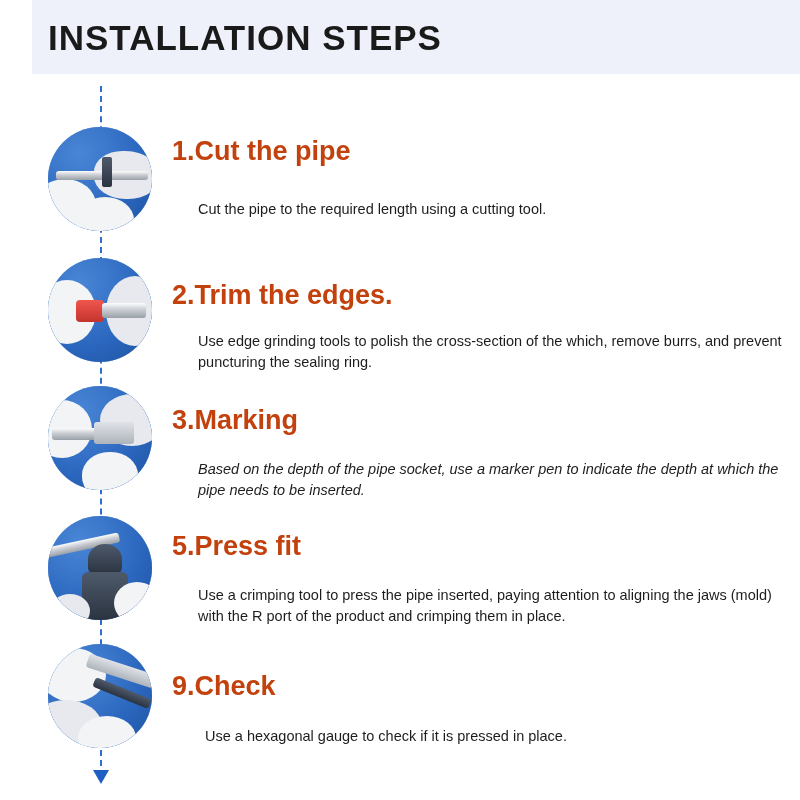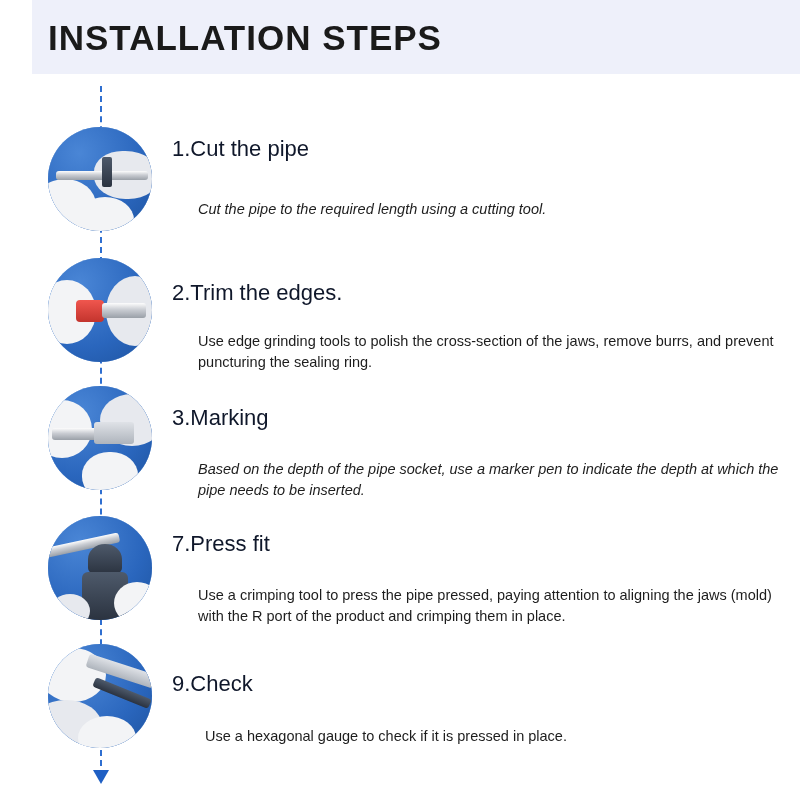--- a/index.html
+++ b/index.html
@@ -87,38 +87,38 @@
     position: absolute;
     background: linear-gradient(180deg,#dfe2e7 0%,#aeb4bc 100%);
     border-radius: 3px;
   }
   .tool.red { background: linear-gradient(180deg,#f0564e 0%,#c3342d 100%); }
   .tool.dark { background: linear-gradient(180deg,#4e5a6b 0%,#2b3340 100%); }
 
   .step-title {
     position: absolute;
     left: 172px;
-    font-size: 22px;
-    font-weight: normal;
-    color: #0f172a;
+    font-size: 27px;
+    font-weight: bold;
+    color: #c2410c;
     white-space: nowrap;
   }
   .step-body {
     position: absolute;
     left: 198px;
     width: 600px;
     font-size: 14.5px;
     line-height: 1.45;
     color: #1d1d1d;
   }
 
   
   #step-1 .thumb { top: 127px; }
   #step-1 .step-title { top: 136px; }
-  #step-1 .step-body { top: 199px; font-style: italic; }
+  #step-1 .step-body { top: 199px; }
 
   #step-2 .thumb { top: 258px; }
   #step-2 .step-title { top: 280px; }
   #step-2 .step-body { top: 331px; }
 
   #step-3 .thumb { top: 386px; }
   #step-3 .step-title { top: 405px; text-align: right; }
   #step-3 .step-body { top: 459px; font-style: italic; }
 
   #step-4 .thumb { top: 516px; }
@@ -157,21 +157,21 @@
 
   <div class="step" id="step-2">
     <div class="thumb">
       <div class="sky"></div>
       <div class="glove" style="left:-10px; top:22px; width:58px; height:64px; border-radius:50%;"></div>
       <div class="glove b" style="left:58px; top:18px; width:58px; height:70px; border-radius:50%;"></div>
       <div class="tool red" style="left:28px; top:42px; width:28px; height:22px; border-radius:4px;"></div>
       <div class="pipe" style="left:54px; top:45px; width:44px; height:15px;"></div>
     </div>
     <div class="step-title">2.Trim the edges.</div>
-    <div class="step-body">Use edge grinding tools to polish the cross-section of the jaws, remove burrs, and prevent puncturing the sealing ring.</div>
+    <div class="step-body">Use edge grinding tools to polish the cross-section of the which, remove burrs, and prevent puncturing the sealing ring.</div>
   </div>
 
   <div class="step" id="step-3">
     <div class="thumb">
       <div class="sky"></div>
       <div class="glove" style="left:-16px; top:14px; width:60px; height:58px; border-radius:50%;"></div>
       <div class="glove b" style="left:52px; top:8px; width:64px; height:52px; border-radius:50%;"></div>
       <div class="pipe" style="left:4px; top:42px; width:56px; height:12px;"></div>
       <div class="tool" style="left:46px; top:36px; width:40px; height:22px; border-radius:3px;"></div>
       <div class="glove" style="left:34px; top:66px; width:56px; height:48px; border-radius:48%;"></div>
@@ -182,22 +182,22 @@
 
   <div class="step" id="step-4">
     <div class="thumb">
       <div class="sky"></div>
       <div class="pipe" style="left:-2px; top:24px; width:74px; height:10px; transform:rotate(-12deg);"></div>
       <div class="tool dark" style="left:40px; top:28px; width:34px; height:30px; border-radius:50% 50% 20% 20%;"></div>
       <div class="tool dark" style="left:34px; top:56px; width:46px; height:48px; border-radius:6px;"></div>
       <div class="glove" style="left:66px; top:66px; width:46px; height:42px; border-radius:50%;"></div>
       <div class="glove b" style="left:2px; top:78px; width:40px; height:34px; border-radius:50%;"></div>
     </div>
-    <div class="step-title">7.Press fit</div>
-    <div class="step-body">Use a crimping tool to press the pipe pressed, paying attention to aligning the jaws (mold) with the R port of the product and crimping them in place.</div>
+    <div class="step-title">5.Press fit</div>
+    <div class="step-body">Use a crimping tool to press the pipe inserted, paying attention to aligning the jaws (mold) with the R port of the product and crimping them in place.</div>
   </div>
 
   <div class="step" id="step-5">
     <div class="thumb">
       <div class="sky"></div>
       <div class="glove" style="left:-8px; top:4px; width:66px; height:54px; border-radius:50%;"></div>
       <div class="glove b" style="left:-18px; top:56px; width:72px; height:52px; border-radius:50%;"></div>
       <div class="tool" style="left:38px; top:20px; width:70px; height:14px; transform:rotate(18deg); border-radius:3px;"></div>
       <div class="tool dark" style="left:44px; top:44px; width:60px; height:10px; transform:rotate(22deg); border-radius:3px;"></div>
       <div class="glove" style="left:30px; top:72px; width:58px; height:44px; border-radius:50%;"></div>

